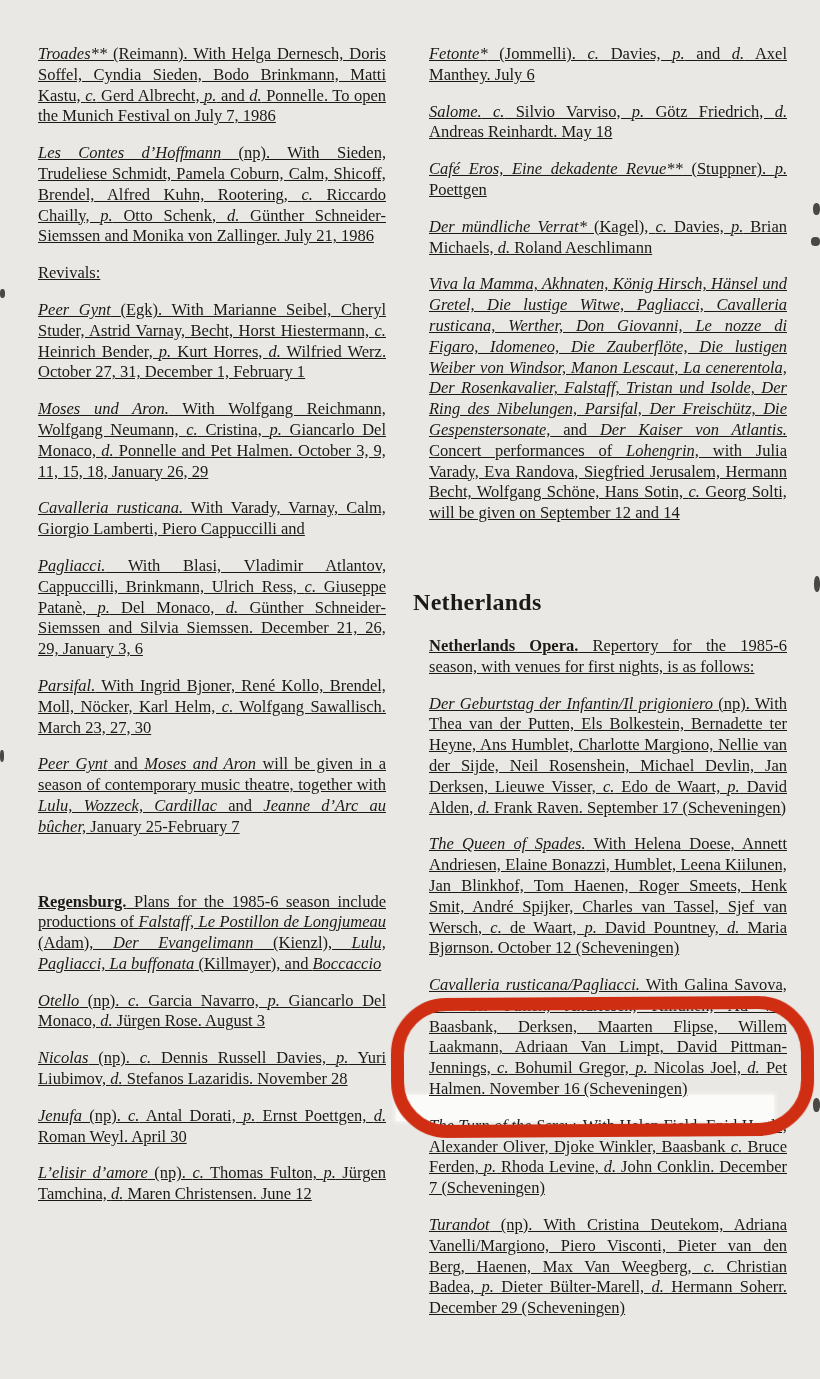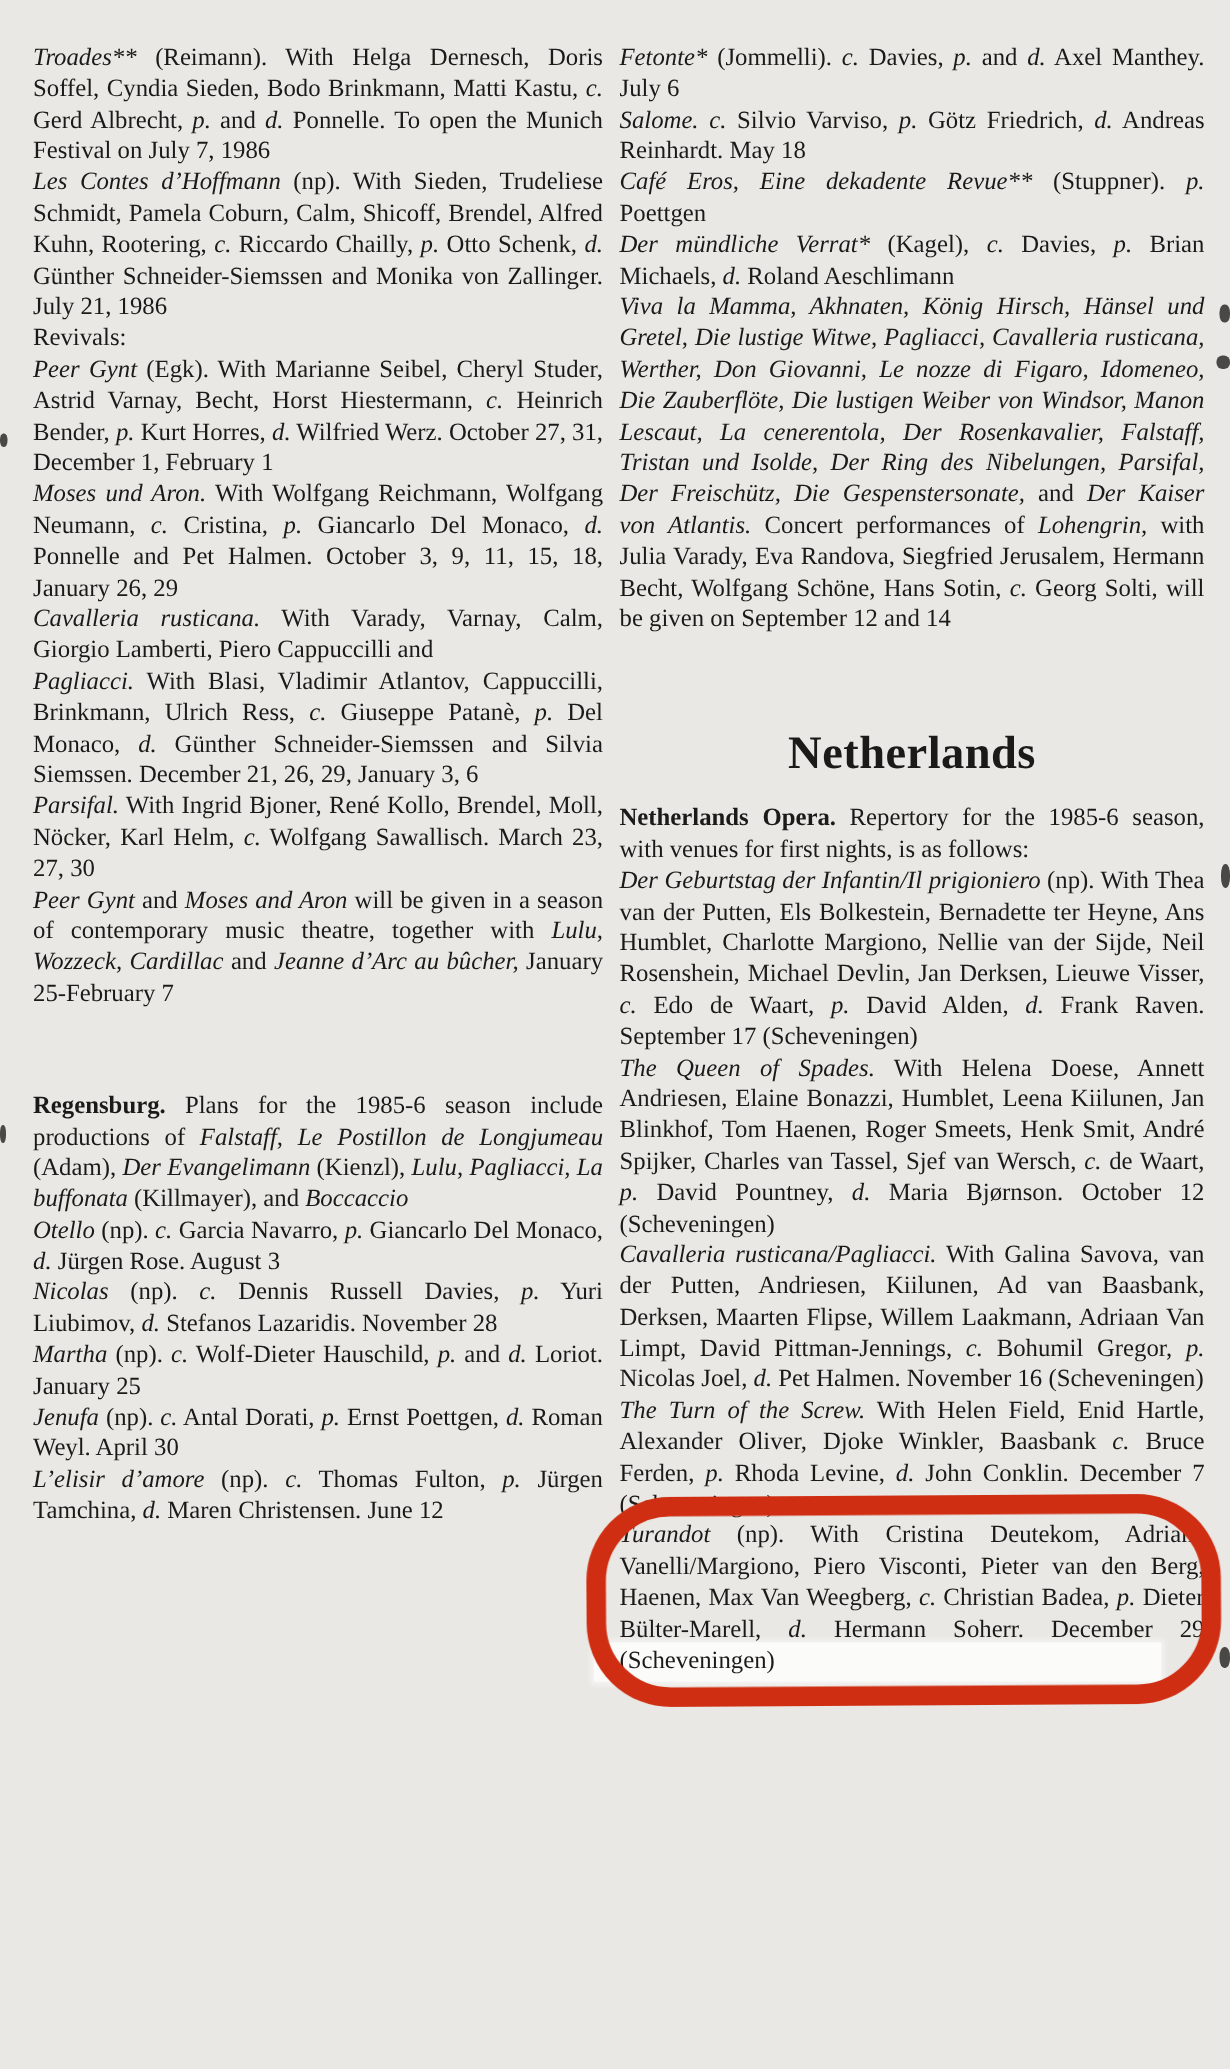--- a/index.html
+++ b/index.html
@@ -11,25 +11,25 @@
     font-family:"Liberation Serif","DejaVu Serif",serif;
     color:var(--ink);
   }
   .col {
     position:absolute; top:28px; z-index:1;
     font-size:16.5px; line-height:20.8px;
     text-align:justify;
   }
   #col-left  { left:22px;  width:380px; }
   #col-right { left:413px; width:390px; }
-  .col p { margin:0; }
+  .col p { margin:16px;text-decoration:underline; }
   .col p.gap-lg { margin-top:54px; }
   .col h2 {
     margin:62px 0 17px 0; font-weight:bold;
-    font-size:31px; line-height:33px; letter-spacing:0.3px; text-align:center;
+    font-size:24px; line-height:33px; letter-spacing:0.3px; text-align:left;
   }
   .i  { font-style:italic; }
   .b  { font-weight:bold; }
   .sc { font-size:0.78em; letter-spacing:0.45px; }
   #whiteout {
     position:absolute; z-index:0; background:#fbfbf9;
     box-shadow:0 0 4px 2px rgba(255,255,255,0.55);
   }
   #marker-oval {
     position:absolute; z-index:2; box-sizing:border-box;
@@ -53,21 +53,20 @@
     <p><span>Revivals:</span></p>
     <p><span class="i">Peer Gynt</span><span> (Egk). With Marianne Seibel, Cheryl Studer, Astrid Varnay, Becht, Horst Hiestermann, </span><span class="i">c.</span><span> Heinrich Bender, </span><span class="i">p.</span><span> Kurt Horres, </span><span class="i">d.</span><span> Wilfried Werz. October 27, 31, December 1, February 1</span></p>
     <p><span class="i">Moses und Aron.</span><span> With Wolfgang Reichmann, Wolfgang Neumann, </span><span class="i">c.</span><span> Cristina, </span><span class="i">p.</span><span> Giancarlo Del Monaco, </span><span class="i">d.</span><span> Ponnelle and Pet Halmen. October 3, 9, 11, 15, 18, January 26, 29</span></p>
     <p><span class="i">Cavalleria rusticana.</span><span> With Varady, Varnay, Calm, Giorgio Lamberti, Piero Cappuccilli and</span></p>
     <p><span class="i">Pagliacci.</span><span> With Blasi, Vladimir Atlantov, Cappuccilli, Brinkmann, Ulrich Ress, </span><span class="i">c.</span><span> Giuseppe Patanè, </span><span class="i">p.</span><span> Del Monaco, </span><span class="i">d.</span><span> Günther Schneider-Siemssen and Silvia Siemssen. December 21, 26, 29, January 3, 6</span></p>
     <p><span class="i">Parsifal.</span><span> With Ingrid Bjoner, René Kollo, Brendel, Moll, Nöcker, Karl Helm, </span><span class="i">c.</span><span> Wolfgang Sawallisch. March 23, 27, 30</span></p>
     <p><span class="i">Peer Gynt</span><span> and </span><span class="i">Moses and Aron</span><span> will be given in a season of contemporary music theatre, together with </span><span class="i">Lulu, Wozzeck, Cardillac</span><span> and </span><span class="i">Jeanne d’Arc au bûcher,</span><span> January 25-February 7</span></p>
     <p class="gap-lg"><span class="b">Regensburg.</span><span> Plans for the 1985-6 season include productions of </span><span class="i">Falstaff, Le Postillon de Longjumeau</span><span> (Adam), </span><span class="i">Der Evangelimann</span><span> (Kienzl), </span><span class="i">Lulu, Pagliacci, La buffonata</span><span> (Killmayer), and </span><span class="i">Boccaccio</span></p>
     <p><span class="i">Otello</span><span> (np). </span><span class="i">c.</span><span> Garcia Navarro, </span><span class="i">p.</span><span> Giancarlo Del Monaco, </span><span class="i">d.</span><span> Jürgen Rose. August 3</span></p>
     <p><span class="i">Nicolas</span><span> (np). </span><span class="i">c.</span><span> Dennis Russell Davies, </span><span class="i">p.</span><span> Yuri Liubimov, </span><span class="i">d.</span><span> Stefanos Lazaridis. November 28</span></p>
-    <p><span class="i">Martha</span><span> (np). </span><span class="i">c.</span><span> Wolf-Dieter Hauschild, </span><span class="i">p.</span><span> and </span><span class="i">d.</span><span> Loriot. January 25</span></p>
     <p><span class="i">Jenufa</span><span> (np). </span><span class="i">c.</span><span> Antal Dorati, </span><span class="i">p.</span><span> Ernst Poettgen, </span><span class="i">d.</span><span> Roman Weyl. April 30</span></p>
     <p><span class="i">L’elisir d’amore</span><span> (np). </span><span class="i">c.</span><span> Thomas Fulton, </span><span class="i">p.</span><span> Jürgen Tamchina, </span><span class="i">d.</span><span> Maren Christensen. June 12</span></p>
   </div>
 <div id="col-right" class="col">
     <p><span class="i">Fetonte*</span><span> (Jommelli). </span><span class="i">c.</span><span> Davies, </span><span class="i">p.</span><span> and </span><span class="i">d.</span><span> Axel Manthey. July 6</span></p>
     <p><span class="i">Salome.</span><span> </span><span class="i">c.</span><span> Silvio Varviso, </span><span class="i">p.</span><span> Götz Friedrich, </span><span class="i">d.</span><span> Andreas Reinhardt. May 18</span></p>
     <p><span class="i">Café Eros, Eine dekadente Revue**</span><span> (Stuppner). </span><span class="i">p.</span><span> Poettgen</span></p>
     <p><span class="i">Der mündliche Verrat*</span><span> (Kagel), </span><span class="i">c.</span><span> Davies, </span><span class="i">p.</span><span> Brian Michaels, </span><span class="i">d.</span><span> Roland Aeschlimann</span></p>
     <p><span class="i">Viva la Mamma, Akhnaten, König Hirsch, Hänsel und Gretel, Die lustige Witwe, Pagliacci, Cavalleria rusticana, Werther, Don Giovanni, Le nozze di Figaro, Idomeneo, Die Zauberflöte, Die lustigen Weiber von Windsor, Manon Lescaut, La cenerentola, Der Rosenkavalier, Falstaff, Tristan und Isolde, Der Ring des Nibelungen, Parsifal, Der Freischütz, Die Gespenstersonate,</span><span> and </span><span class="i">Der Kaiser von Atlantis.</span><span> Concert performances of </span><span class="i">Lohengrin,</span><span> with Julia Varady, Eva Randova, Siegfried Jerusalem, Hermann Becht, Wolfgang Schöne, Hans Sotin, </span><span class="i">c.</span><span> Georg Solti, will be given on September 12 and 14</span></p>
     <h2><span>Netherlands</span></h2>

